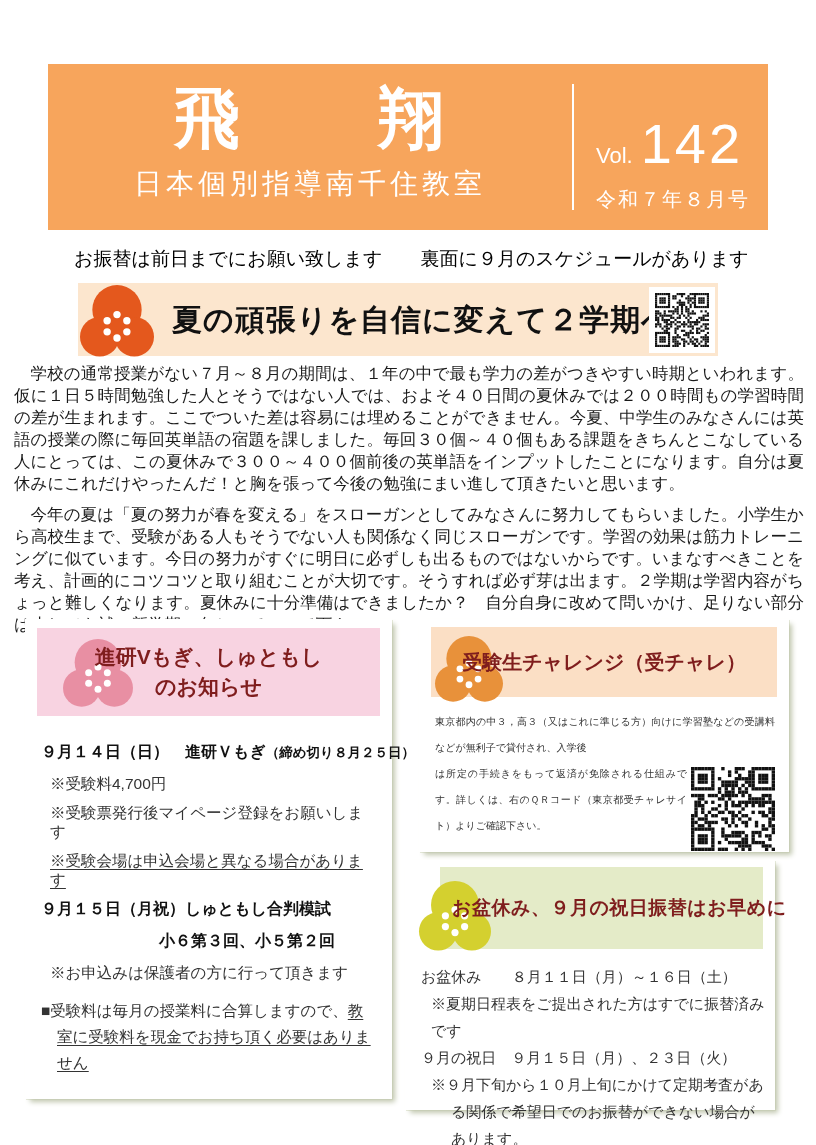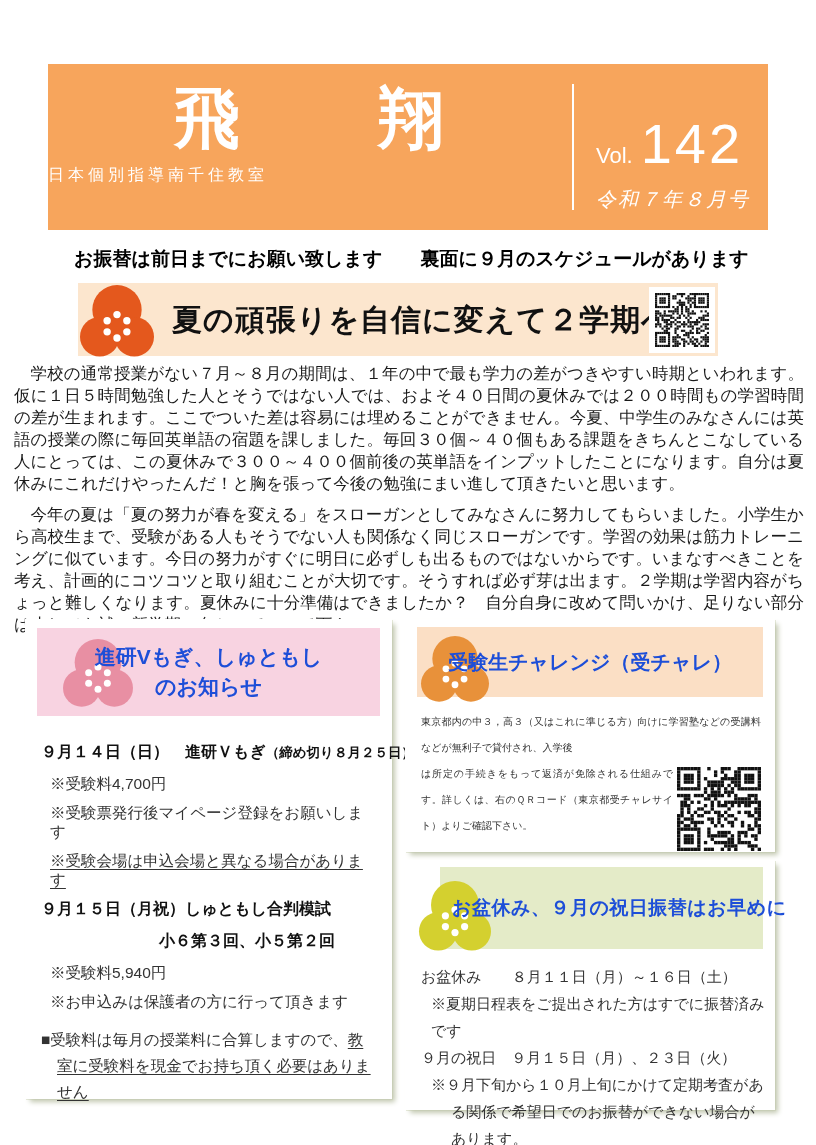--- a/index.html
+++ b/index.html
@@ -13,33 +13,33 @@
   .masthead {
     position:absolute; left:48px; top:64px; width:720px; height:166px;
     background:#F7A55C;
   }
   .mast-left { position:absolute; left:0; top:0; width:524px; height:100%; }
   .mast-title {
     margin-top:20px; text-align:center; color:#fff;
     font-size:66px; font-weight:bold; letter-spacing:2px; line-height:1.05;
   }
   .mast-sub {
-    margin-top:12px; color:#fff;
-    font-size:16px; letter-spacing:4px;
+    margin-top:12px; text-align:center; color:#fff;
+    font-size:28px; letter-spacing:4px;
   }
   .mast-divider { position:absolute; left:524px; top:20px; height:126px; width:2px; background:#fff; }
   .mast-right { position:absolute; left:548px; top:13px; width:165px; color:#fff; }
   .vol-row { margin-top:34px; display:flex; align-items:baseline; justify-content:flex-start; }
   .vol-label { font-size:22px; margin-right:8px; }
   .vol-number { font-size:56px; font-weight:normal; letter-spacing:3px; }
-  .issue { margin-top:10px; font-size:20px; letter-spacing:2px;font-style:italic; }
+  .issue { margin-top:10px; font-size:20px; letter-spacing:2px; }
   
   .notice {
     position:absolute; left:48px; top:246px; width:720px; padding-left:26px;
-    font-size:19px; font-weight:bold; color:#000;
+    font-size:19px; font-weight:normal; color:#000;
   }
   
   .feature {
     position:absolute; left:78px; top:283px; width:640px; height:73px;
     background:#FCE6CE;
   }
   .feature .flower { position:absolute; left:2px; top:1px; width:74px; height:76px; }
   .feature-title {
     position:absolute; left:94px; top:50%; transform:translateY(-50%);
     font-size:30px; font-weight:bold; color:#111; letter-spacing:1px; white-space:nowrap;
@@ -50,31 +50,31 @@
   .feature-qr svg { display:block; width:54px; height:54px; }
   
   .article {
     position:absolute; left:14px; top:362px; width:790px;
     font-size:16.5px; line-height:22px; color:#1a1a1a; text-align:justify;
   }
   .article p { text-indent:1em; margin-bottom:9px; }
   
   .card { position:absolute; background:#fff; box-shadow:4px 4px 5px -1px #c2c8b0, 1px 1px 0 #e7eadb; }
   .card-exam      { left:25px;  top:619px; width:367px; height:480px; }
-  .card-challenge { left:405px; top:619px; width:370px; height:233px; }
+  .card-challenge { left:419px; top:619px; width:370px; height:233px; }
   .card-obon      { left:405px; top:860px; width:370px; height:250px; }
   
   .card-header { position:relative; display:flex; align-items:center; justify-content:center; }
   .hdr-pink  { margin:9px 12px 0; height:88px; background:#F8D3E1; }
   .hdr-peach { margin:8px 12px 0; height:70px; background:#FBDFC5; }
   .hdr-green { margin:7px 12px 0 35px; height:82px; background:#E4EBC8; justify-content:flex-start; }
   .hdr-pink .flower  { position:absolute; left:26px; top:10px; width:70px; height:72px; }
   .hdr-peach .flower { position:absolute; left:4px;  top:8px;  width:68px; height:70px; }
   .hdr-green .flower { position:absolute; left:-21px; top:13px; width:72px; height:74px; }
-  .hdr-title { position:relative; z-index:2; text-align:center; font-weight:bold; color:#1d4ed8; }
+  .hdr-title { position:relative; z-index:2; text-align:center; font-weight:bold; color:#7f1d1d; }
   .hdr-pink  .hdr-title { font-size:21px; line-height:1.45; }
   .hdr-peach .hdr-title { font-size:20px; line-height:1.4; }
   .hdr-green .hdr-title { font-size:19px; padding-left:12px; letter-spacing:0.5px; white-space:nowrap; }
   
   .exam-body { padding:26px 14px 0 16px; font-size:15.5px; color:#333; }
   .ev-title { font-weight:bold; color:#111; font-size:16px; margin-bottom:11px; white-space:nowrap; }
   .ev-deadline { font-size:13.5px; font-weight:bold; }
   .note { padding-left:9px; margin-bottom:10px; line-height:19px; }
   .sub-line { font-weight:bold; color:#111; padding-left:118px; margin-bottom:11px; font-size:16px; }
   .u { text-decoration:underline; text-underline-offset:3px; }
@@ -495,21 +495,20 @@
     </div>
     <div class="exam-body">
       <div class="ev-title">
         <span>９月１４日（日）　進研Ｖもぎ</span><span class="ev-deadline">（締め切り８月２５日）</span>
       </div>
       <div class="note">※受験料4,700円</div>
       <div class="note">※受験票発行後マイページ登録をお願いします</div>
       <div class="note u">※受験会場は申込会場と異なる場合があります</div>
       <div class="ev-title">９月１５日（月祝）しゅともし合判模試</div>
       <div class="sub-line">小６第３回、小５第２回</div>
-      <div class="note">※受験料5,940円</div>
       <div class="note">※お申込みは保護者の方に行って頂きます</div>
       <div class="footnotes">
         <div class="foot">
           <span>■受験料は毎月の授業料に合算しますので、</span><span class="u">教室に受験料を現金でお持ち頂く必要はありません</span>
         </div>
 
       </div>
     </div>
   </div>
 

